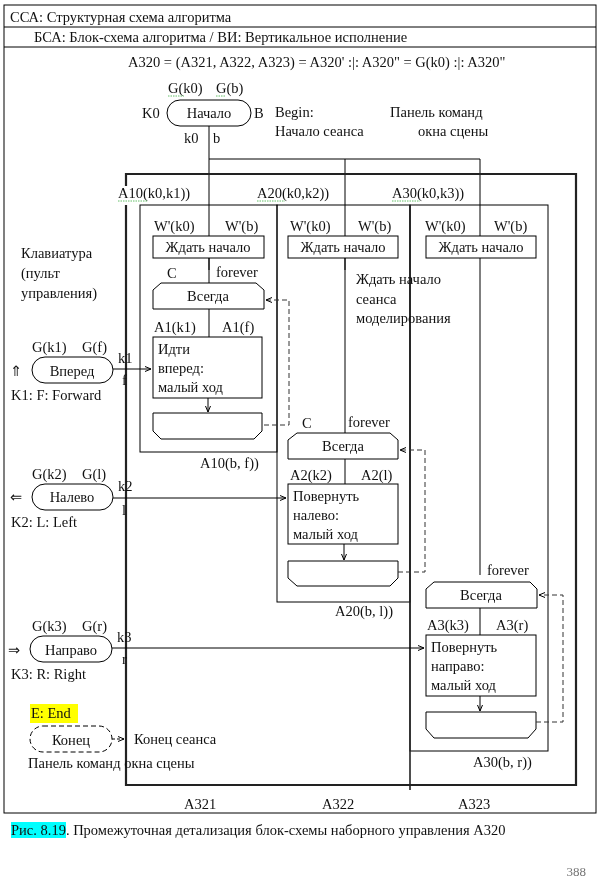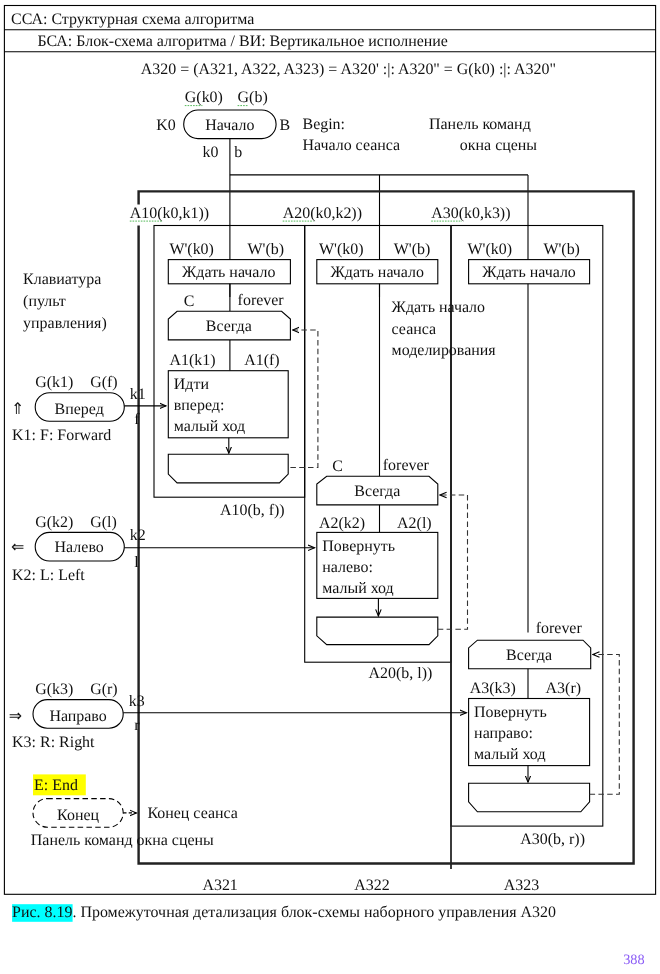--- a/index.html
+++ b/index.html
@@ -6,21 +6,21 @@
   body { width: 600px; height: 885px; position: relative; overflow: hidden; font-family: "Liberation Serif", serif; }
   svg { position: absolute; left: 0; top: 0; }
   svg text { font-family: "Liberation Serif", serif; font-size: 14.5px; fill: #111; }
   .ln { stroke: #000; stroke-width: 1; fill: none; }
   .thick { stroke: #222; stroke-width: 2.2; fill: none; }
   .dash { stroke: #333; stroke-width: 1; fill: none; stroke-dasharray: 5,3; }
   .box { stroke: #000; stroke-width: 1; fill: #fff; }
   .wavy { stroke: #3cb043; stroke-width: 0.8; fill: none; stroke-dasharray: 1.5,1; }
   .caption { position: absolute; left: 11px; top: 822px; font-size: 14.5px; color: #111; white-space: nowrap; }
   .caption .hl { background: #00ffff; margin-top: 11px; }
-  .pagenum { position: absolute; right: 14px; top: 864px; font-size: 13px; color: #8b5cf6; }
+  .pagenum { position: absolute; right: 14px; top: 864px; font-size: 13px; color: #737373; }
 </style>
 </head>
 <body>
 
 <svg width="600" height="885" viewBox="0 0 600 885">
   <defs>
     <marker id="arr" markerWidth="7" markerHeight="7" refX="6" refY="3.5" orient="auto">
       <path d="M0,1 L6,3.5 L0,6" fill="none" stroke="#000" stroke-width="1"></path>
     </marker>
   </defs>

